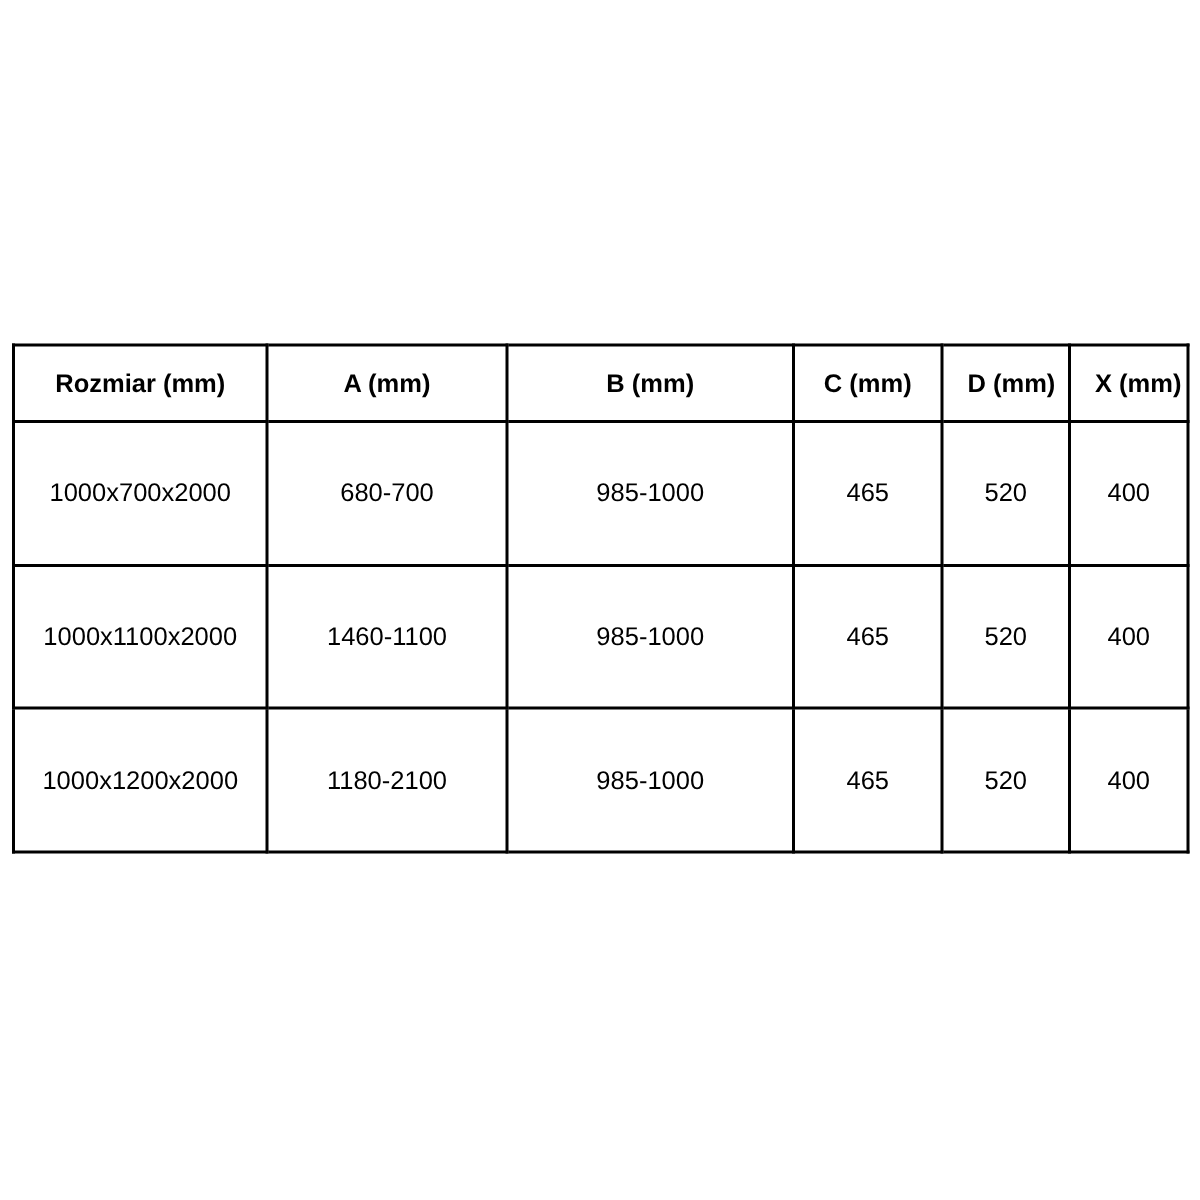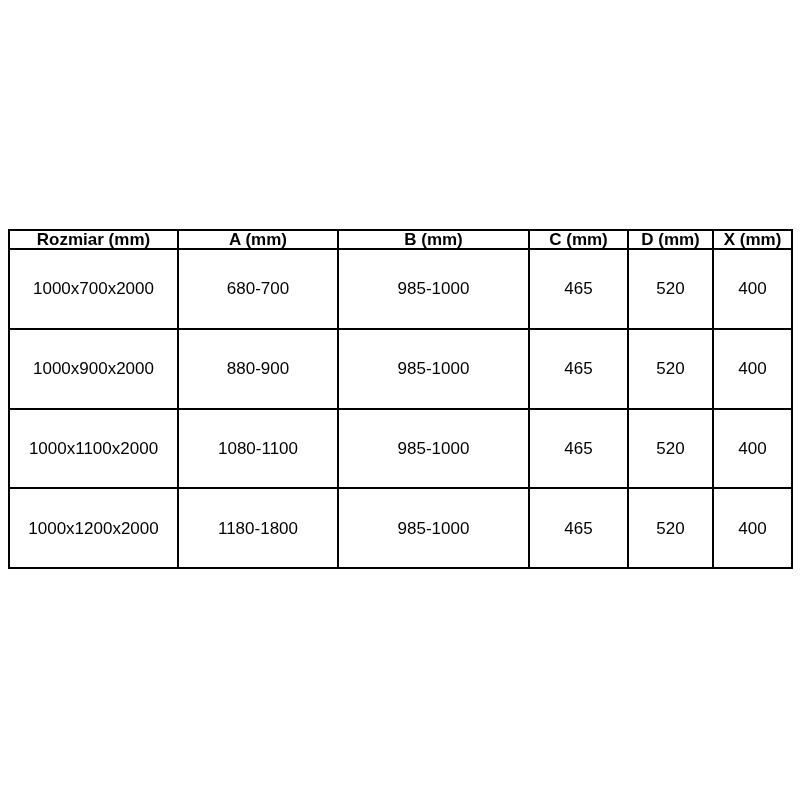--- a/index.html
+++ b/index.html
@@ -26,21 +26,21 @@
     height: 340px;
     background: #ffffff;
   }
   table.spec-table th,
   table.spec-table td {
     border: 2px solid #000000;
     text-align: center;
     vertical-align: middle;
     font-size: 17px;
     line-height: 1;
-    padding: 0;
+    padding: 16px;
     color: #000000;
     white-space: nowrap;
     overflow: hidden;
   }
   table.spec-table th {
     font-weight: bold;
   }
   col.c-rozmiar { width: 169px; }
   col.c-a { width: 160px; }
   col.c-b { width: 191px; }
@@ -74,38 +74,30 @@
     <tbody>
       <tr>
         <td>1000x700x2000</td>
         <td>680-700</td>
         <td>985-1000</td>
         <td>465</td>
         <td>520</td>
         <td>400</td>
       </tr>
       <tr>
-        <td>1000x900x2000</td>
-        <td>880-900</td>
-        <td>985-1000</td>
-        <td>465</td>
-        <td>520</td>
-        <td>400</td>
-      </tr>
-      <tr>
         <td>1000x1100x2000</td>
-        <td>1080-1100</td>
+        <td>1460-1100</td>
         <td>985-1000</td>
         <td>465</td>
         <td>520</td>
         <td>400</td>
       </tr>
       <tr>
         <td>1000x1200x2000</td>
-        <td>1180-1800</td>
+        <td>1180-2100</td>
         <td>985-1000</td>
         <td>465</td>
         <td>520</td>
         <td>400</td>
       </tr>
     </tbody>
   </table>
 </div>
 
 </body></html>

